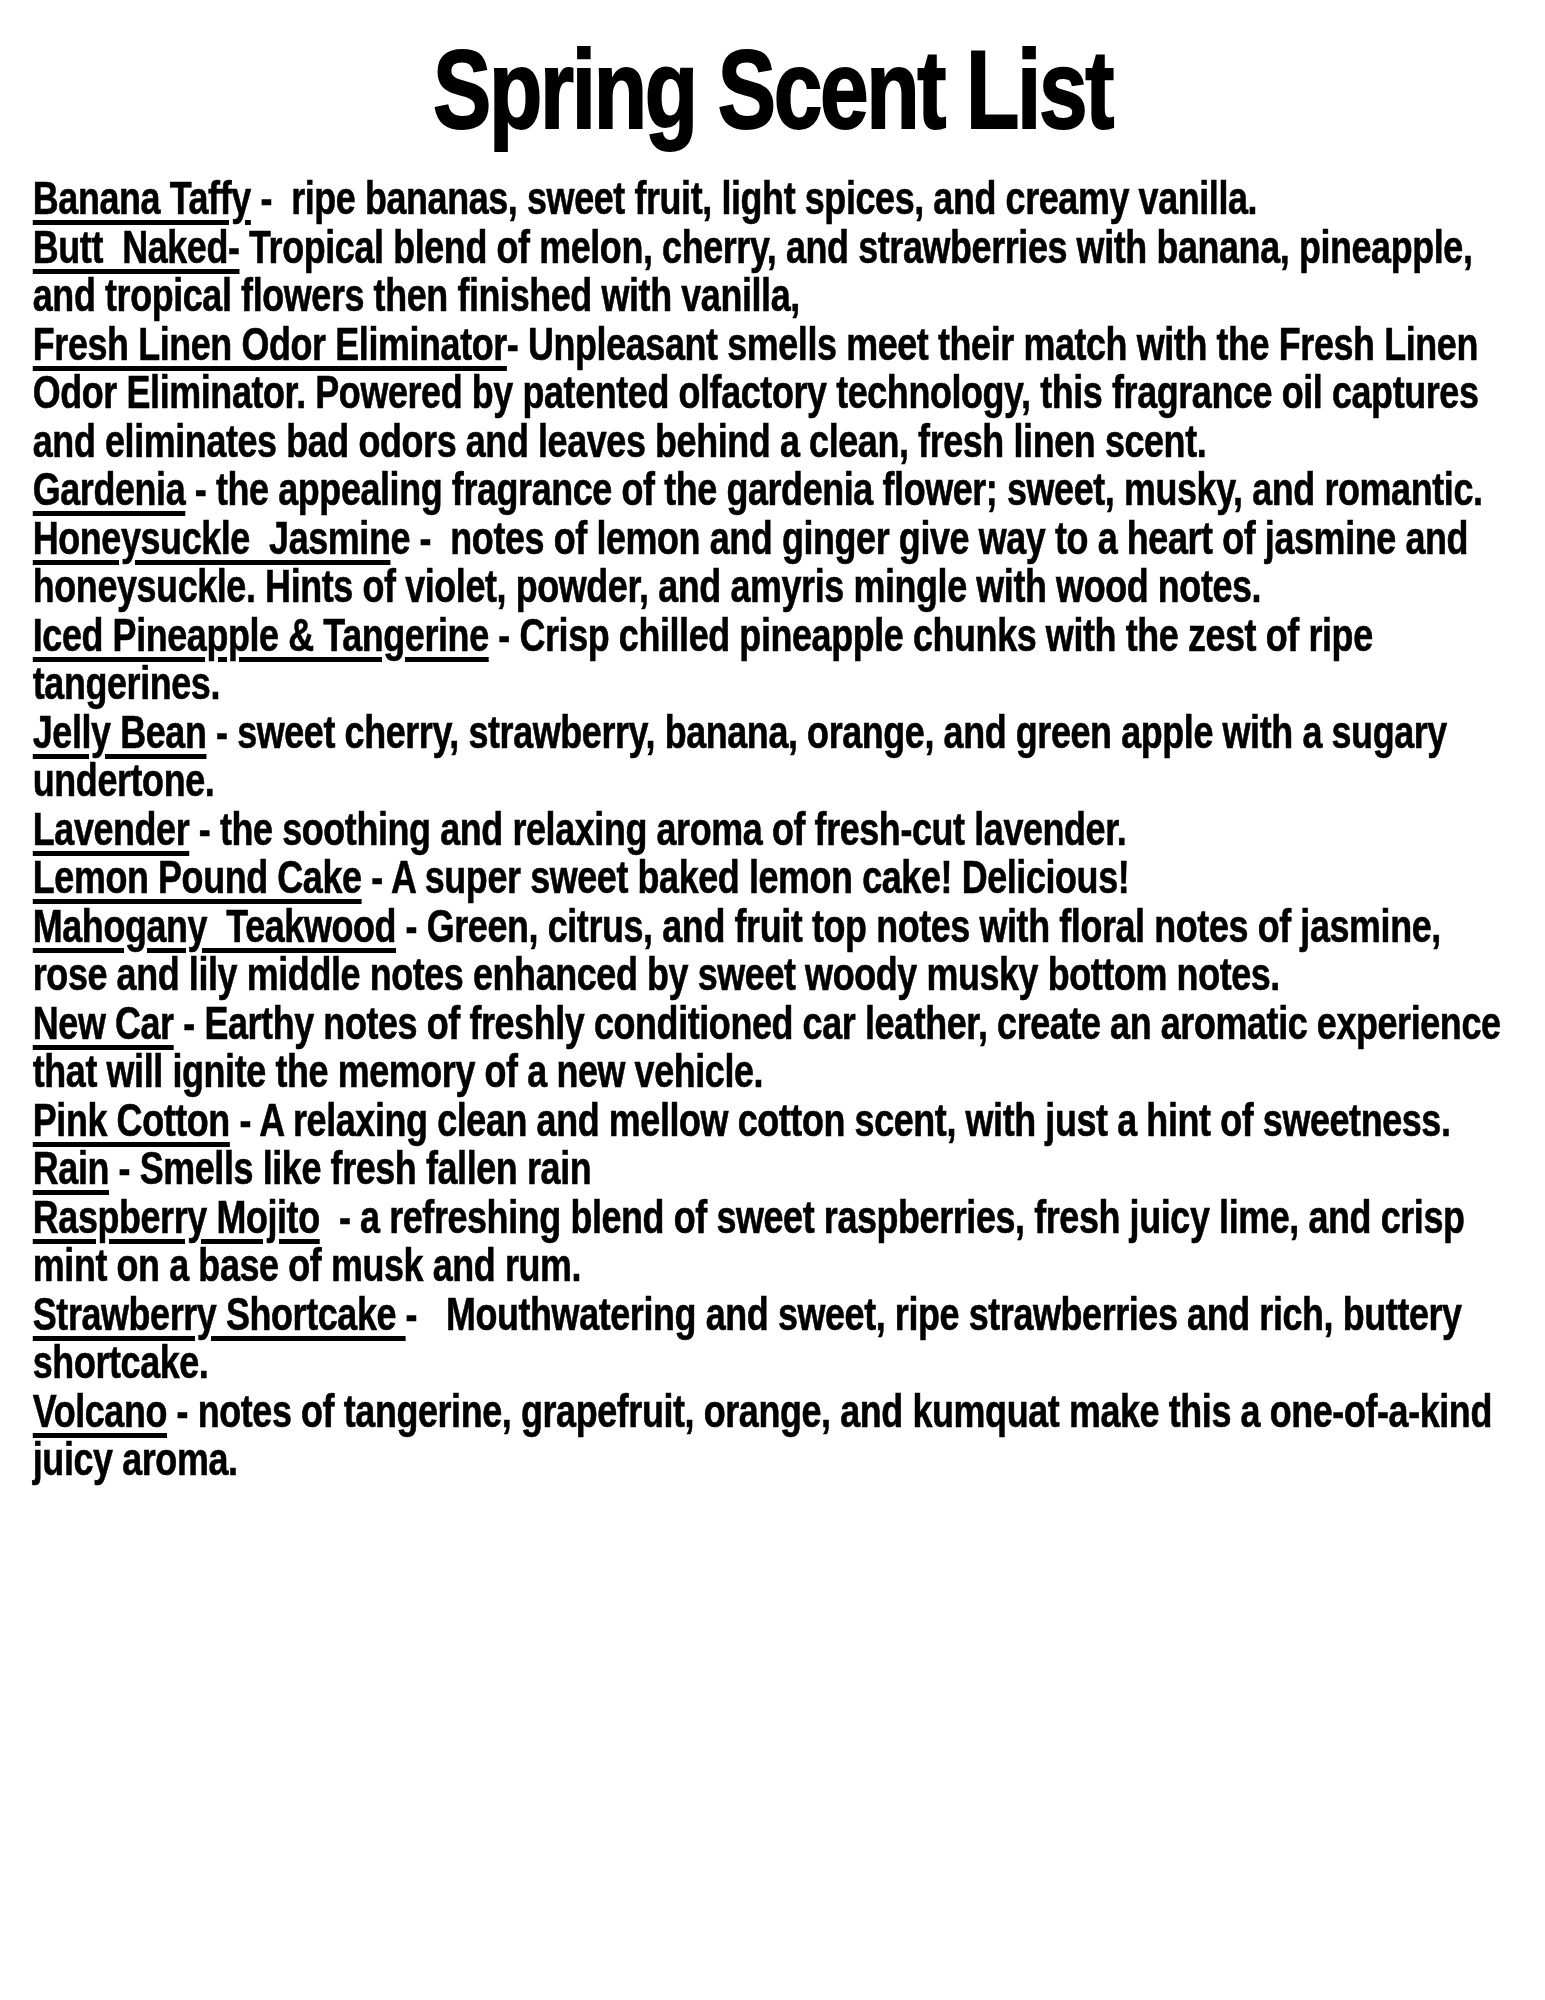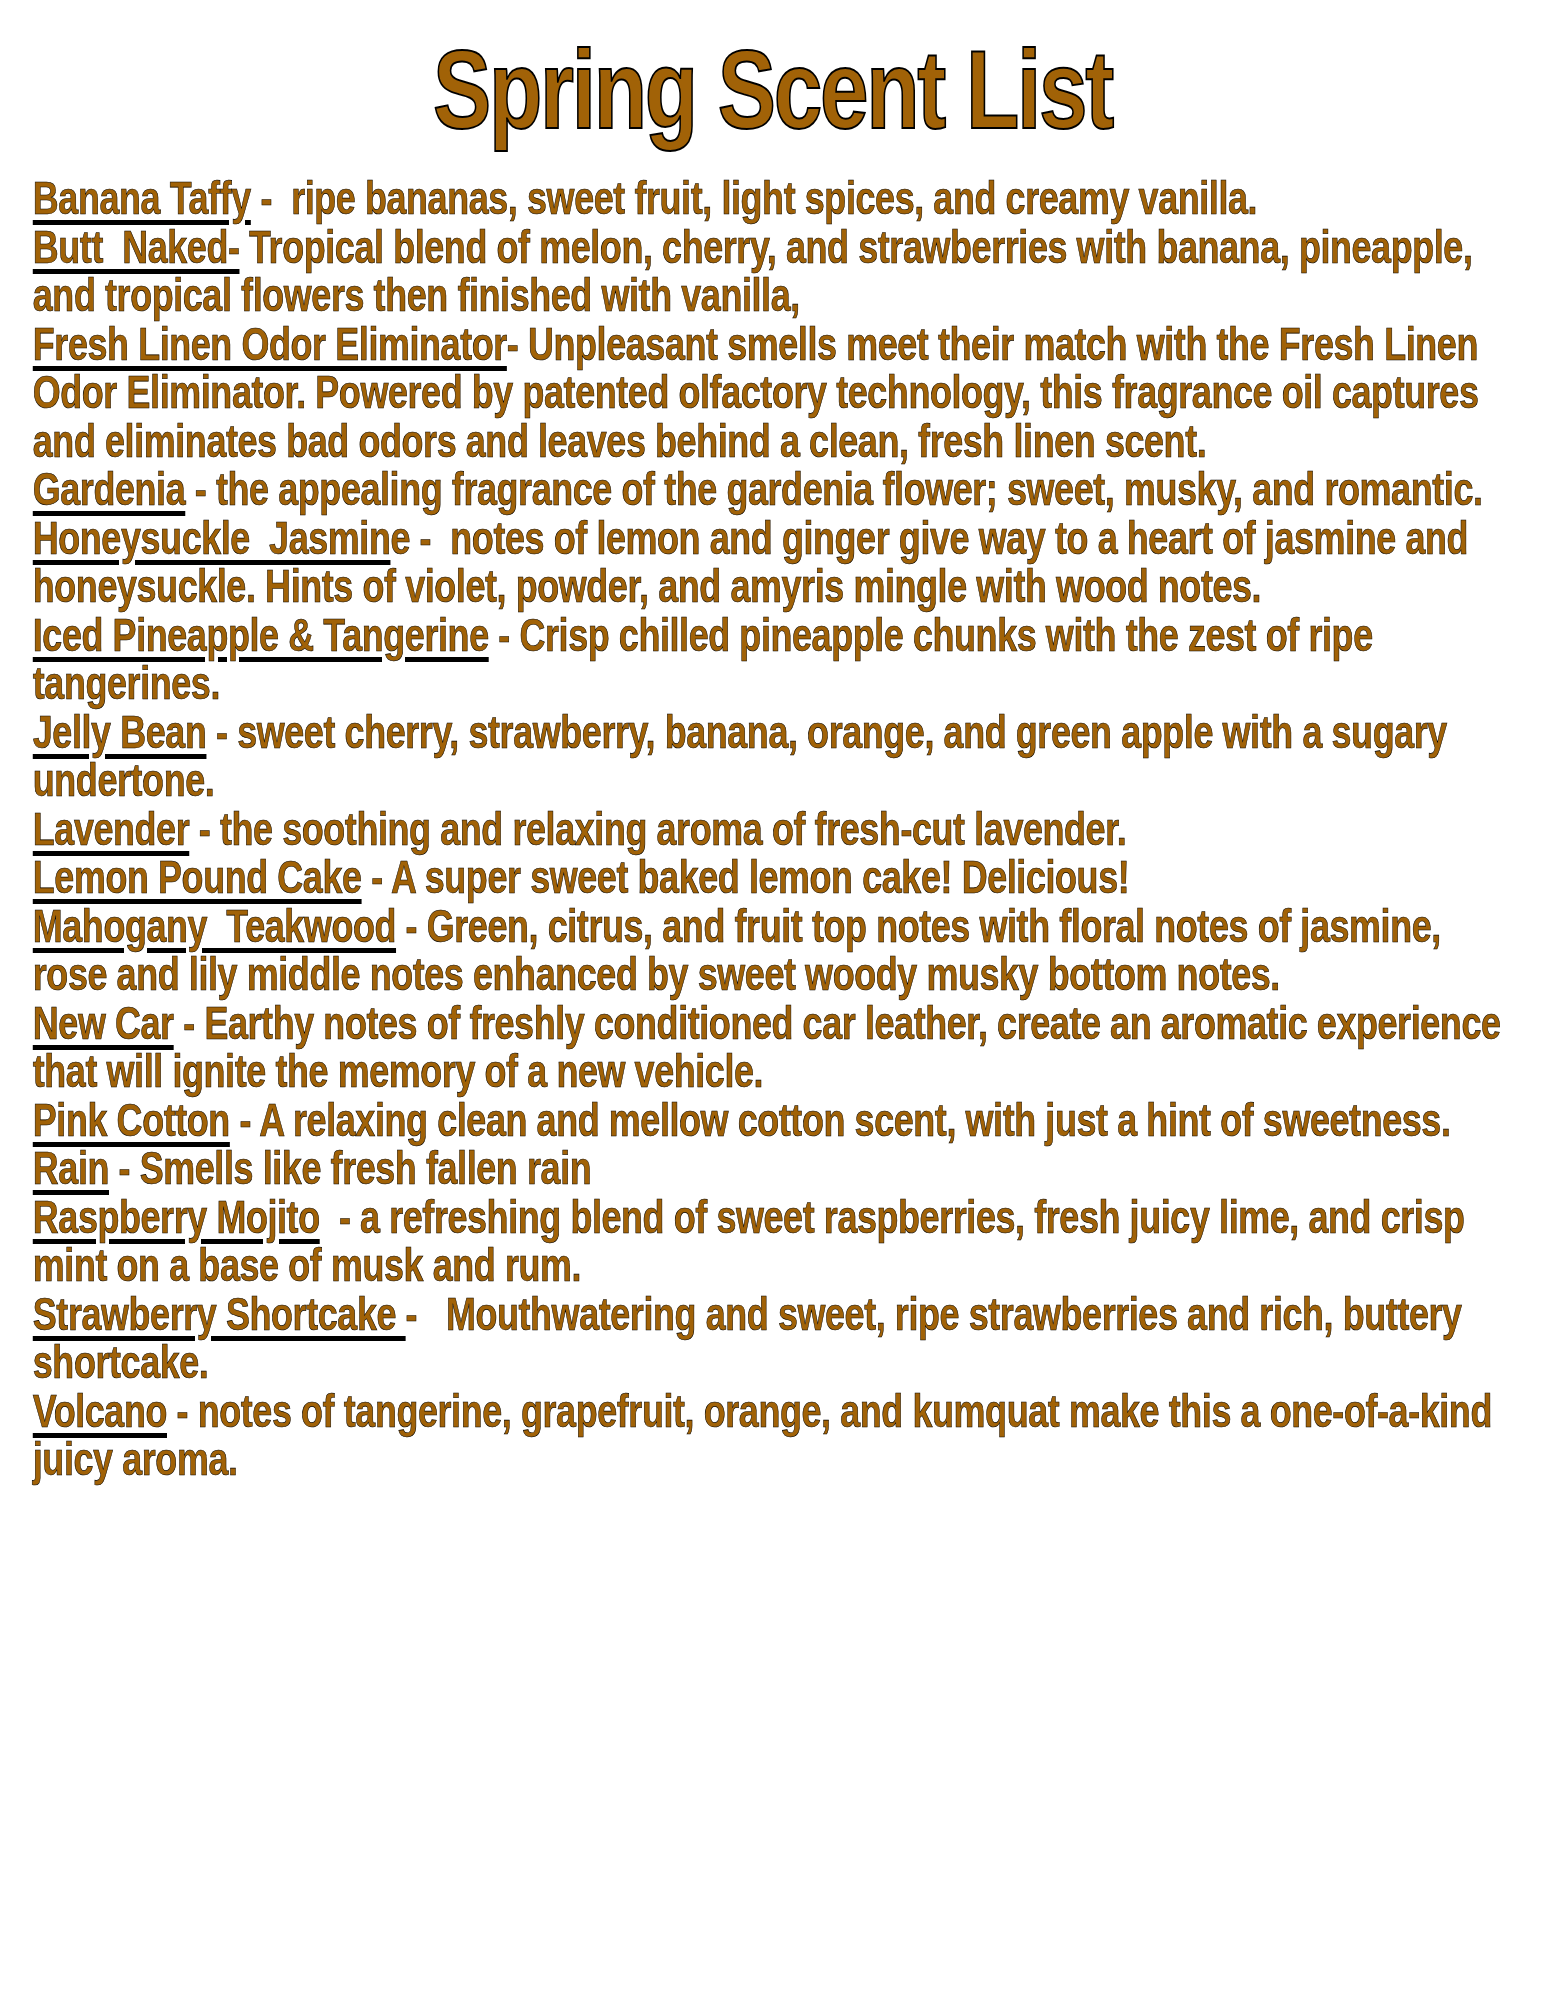--- a/index.html
+++ b/index.html
@@ -5,21 +5,21 @@
   html, body {
     margin: 0;
     padding: 0;
     background: #ffffff;
   }
   .page {
     position: relative;
     width: 1545px;
     height: 2000px;
     background: #ffffff;
-    color: #a16207;
+    color: #000000;
     overflow: hidden;
     font-family: "Liberation Sans", sans-serif;
     font-weight: 700;
   }
   
   .scaler {
     width: 1980px;
     transform: scaleX(0.7803);
     transform-origin: top left;
     box-sizing: border-box;

